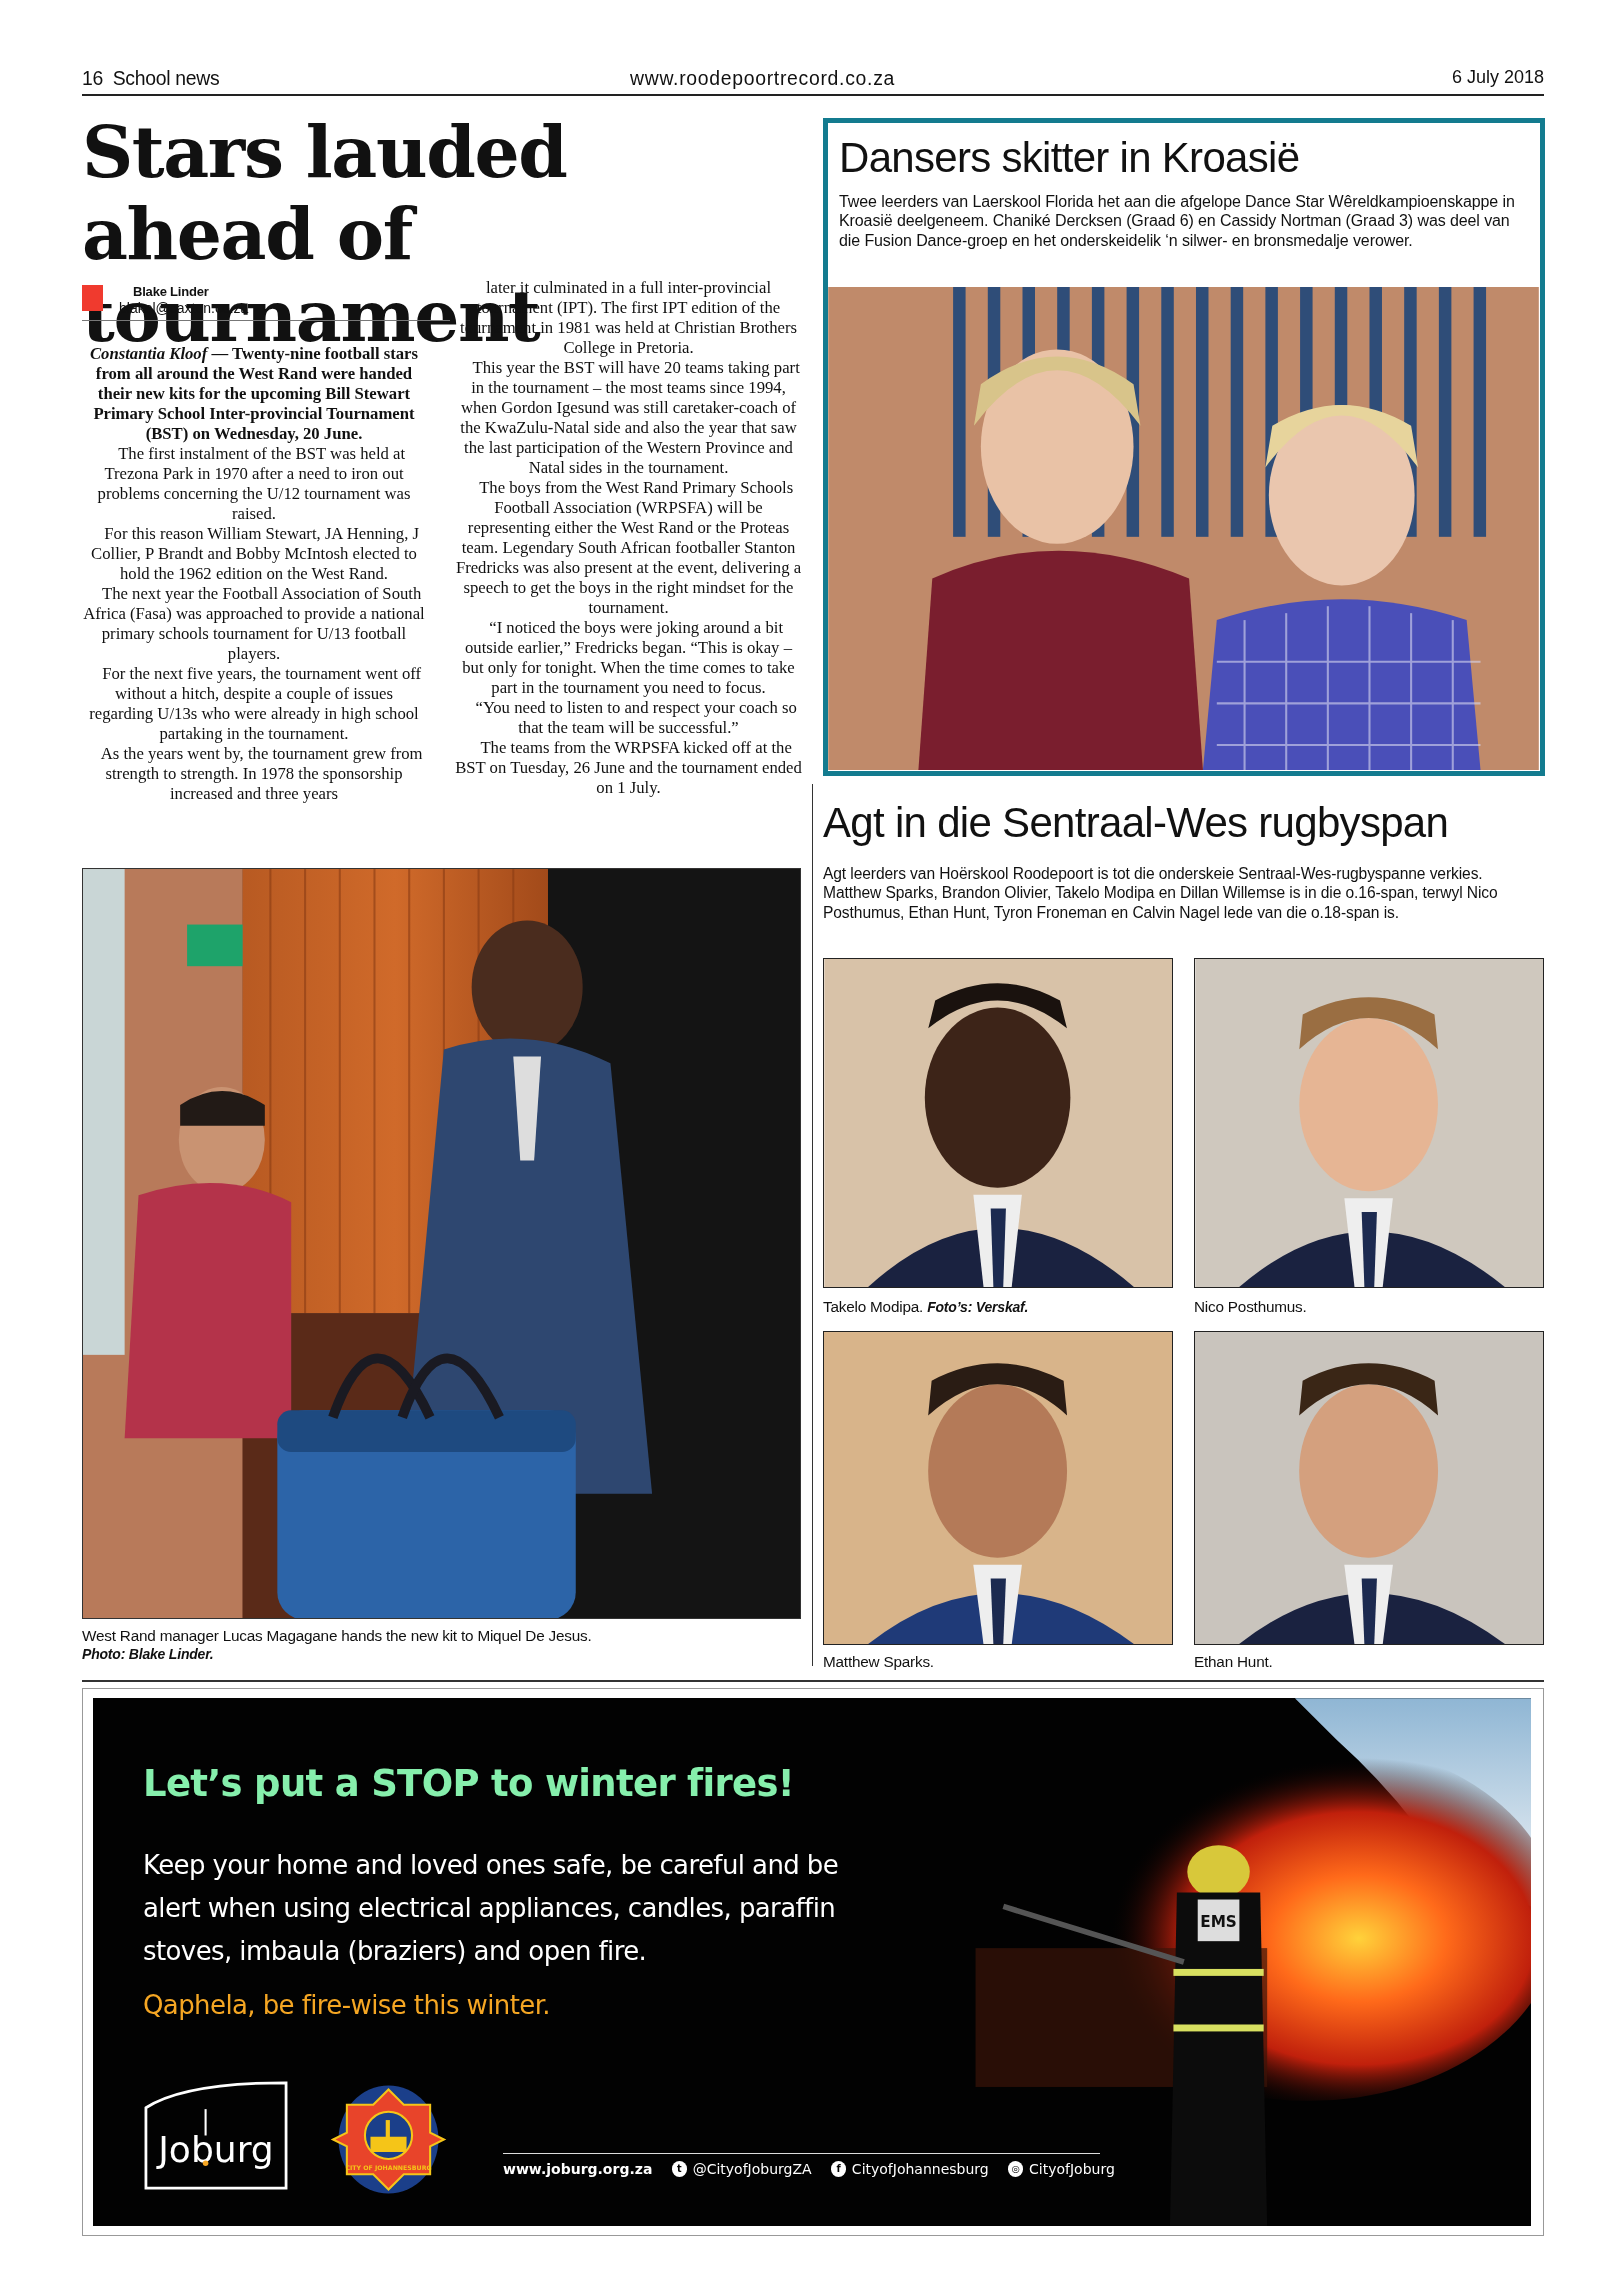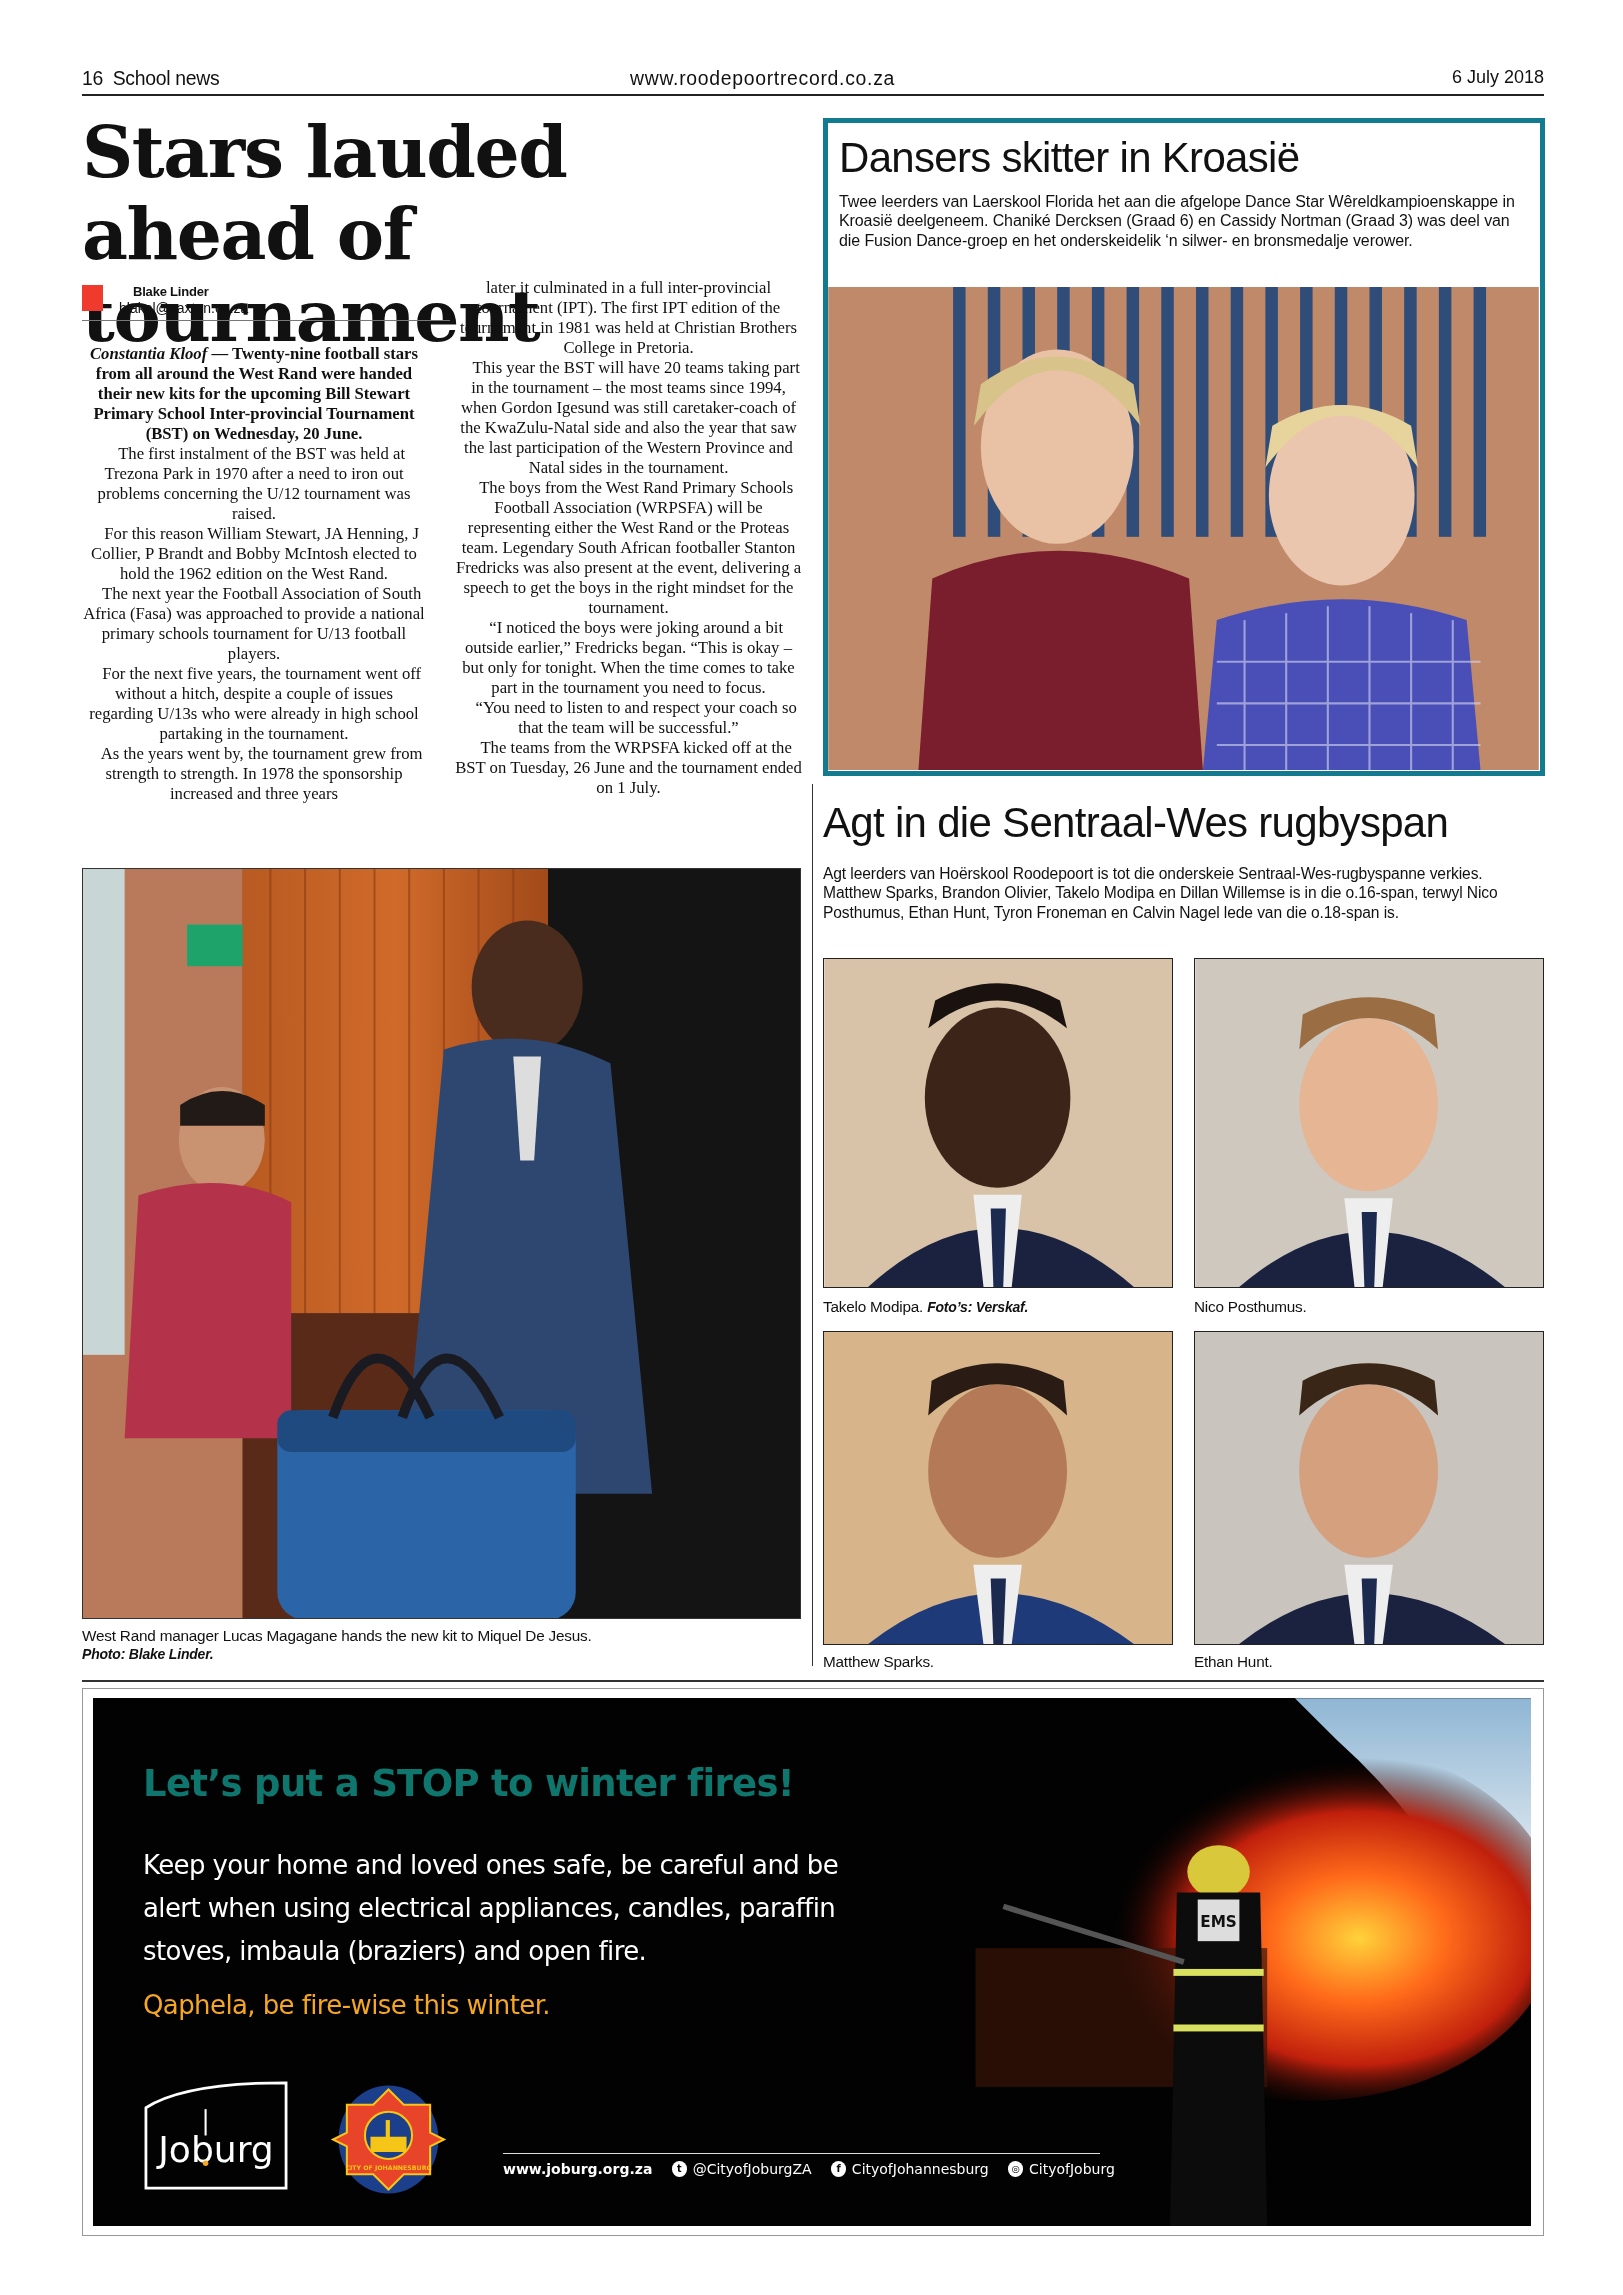--- a/index.html
+++ b/index.html
@@ -54,21 +54,21 @@
   .p2 { left: 1194px; top: 958px; height: 330px; }
   .p3 { left: 823px; top: 1331px; height: 314px; }
   .p4 { left: 1194px; top: 1331px; height: 314px; }
 
   .bottom-rule { position: absolute; left: 82px; top: 1680px; width: 1462px; height: 2.1px; background: #333; }
 
   
   .ad-frame { position: absolute; left: 82px; top: 1688px; width: 1462px; height: 548px; border: 0.7px solid #999; background: #fff; }
   .ad { position: absolute; left: 93px; top: 1698px; width: 1438px; height: 528px; background: #020202; overflow: hidden; }
   .ad .fire { position: absolute; right: 0; top: 0; width: 611px; height: 528px; }
-  .ad .headline-ad { position: absolute; left: 50px; top: 64px; font-family: "DejaVu Sans", sans-serif; font-weight: bold; font-size: 37px; color: #0f766e; letter-spacing: -0.7px; }
+  .ad .headline-ad { position: absolute; left: 50px; top: 64px; font-family: "DejaVu Sans", sans-serif; font-weight: bold; font-size: 37px; color: #86efac; letter-spacing: -0.7px; }
   .ad .body-ad { position: absolute; left: 50px; top: 146px; width: 764px; font-family: "DejaVu Sans", sans-serif; font-size: 26px; line-height: 43px; color: #ffffff; letter-spacing: -0.6px; }
   .ad .tagline-ad { position: absolute; left: 50px; top: 292px; font-family: "DejaVu Sans", sans-serif; font-size: 26px; color: #f5a623; letter-spacing: -0.6px; }
   .ad .joburg-logo { position: absolute; left: 50px; top: 382px; width: 146px; height: 111px; }
   .ad .ems-logo { position: absolute; left: 233px; top: 386px; width: 125px; height: 111px; }
   .ad .contact-rule { position: absolute; left: 410px; top: 455px; width: 597px; height: 1.4px; background: #ddd; }
   .ad .contacts { position: absolute; left: 410px; top: 463px; width: 611px; display: flex; gap: 19.4px; align-items: center; font-family: "DejaVu Sans", sans-serif; font-size: 14px; color: #fff; }
   .ad .contacts .item { display: flex; align-items: center; gap: 5.6px; white-space: nowrap; }
   .ad .contacts .url { font-weight: bold; }
   .ad .contacts .ico { width: 15.3px; height: 15.3px; border-radius: 50%; background: #fff; color: #000; font-size: 9.7px; font-weight: bold; display: inline-flex; align-items: center; justify-content: center; }
   svg { display: block; }

